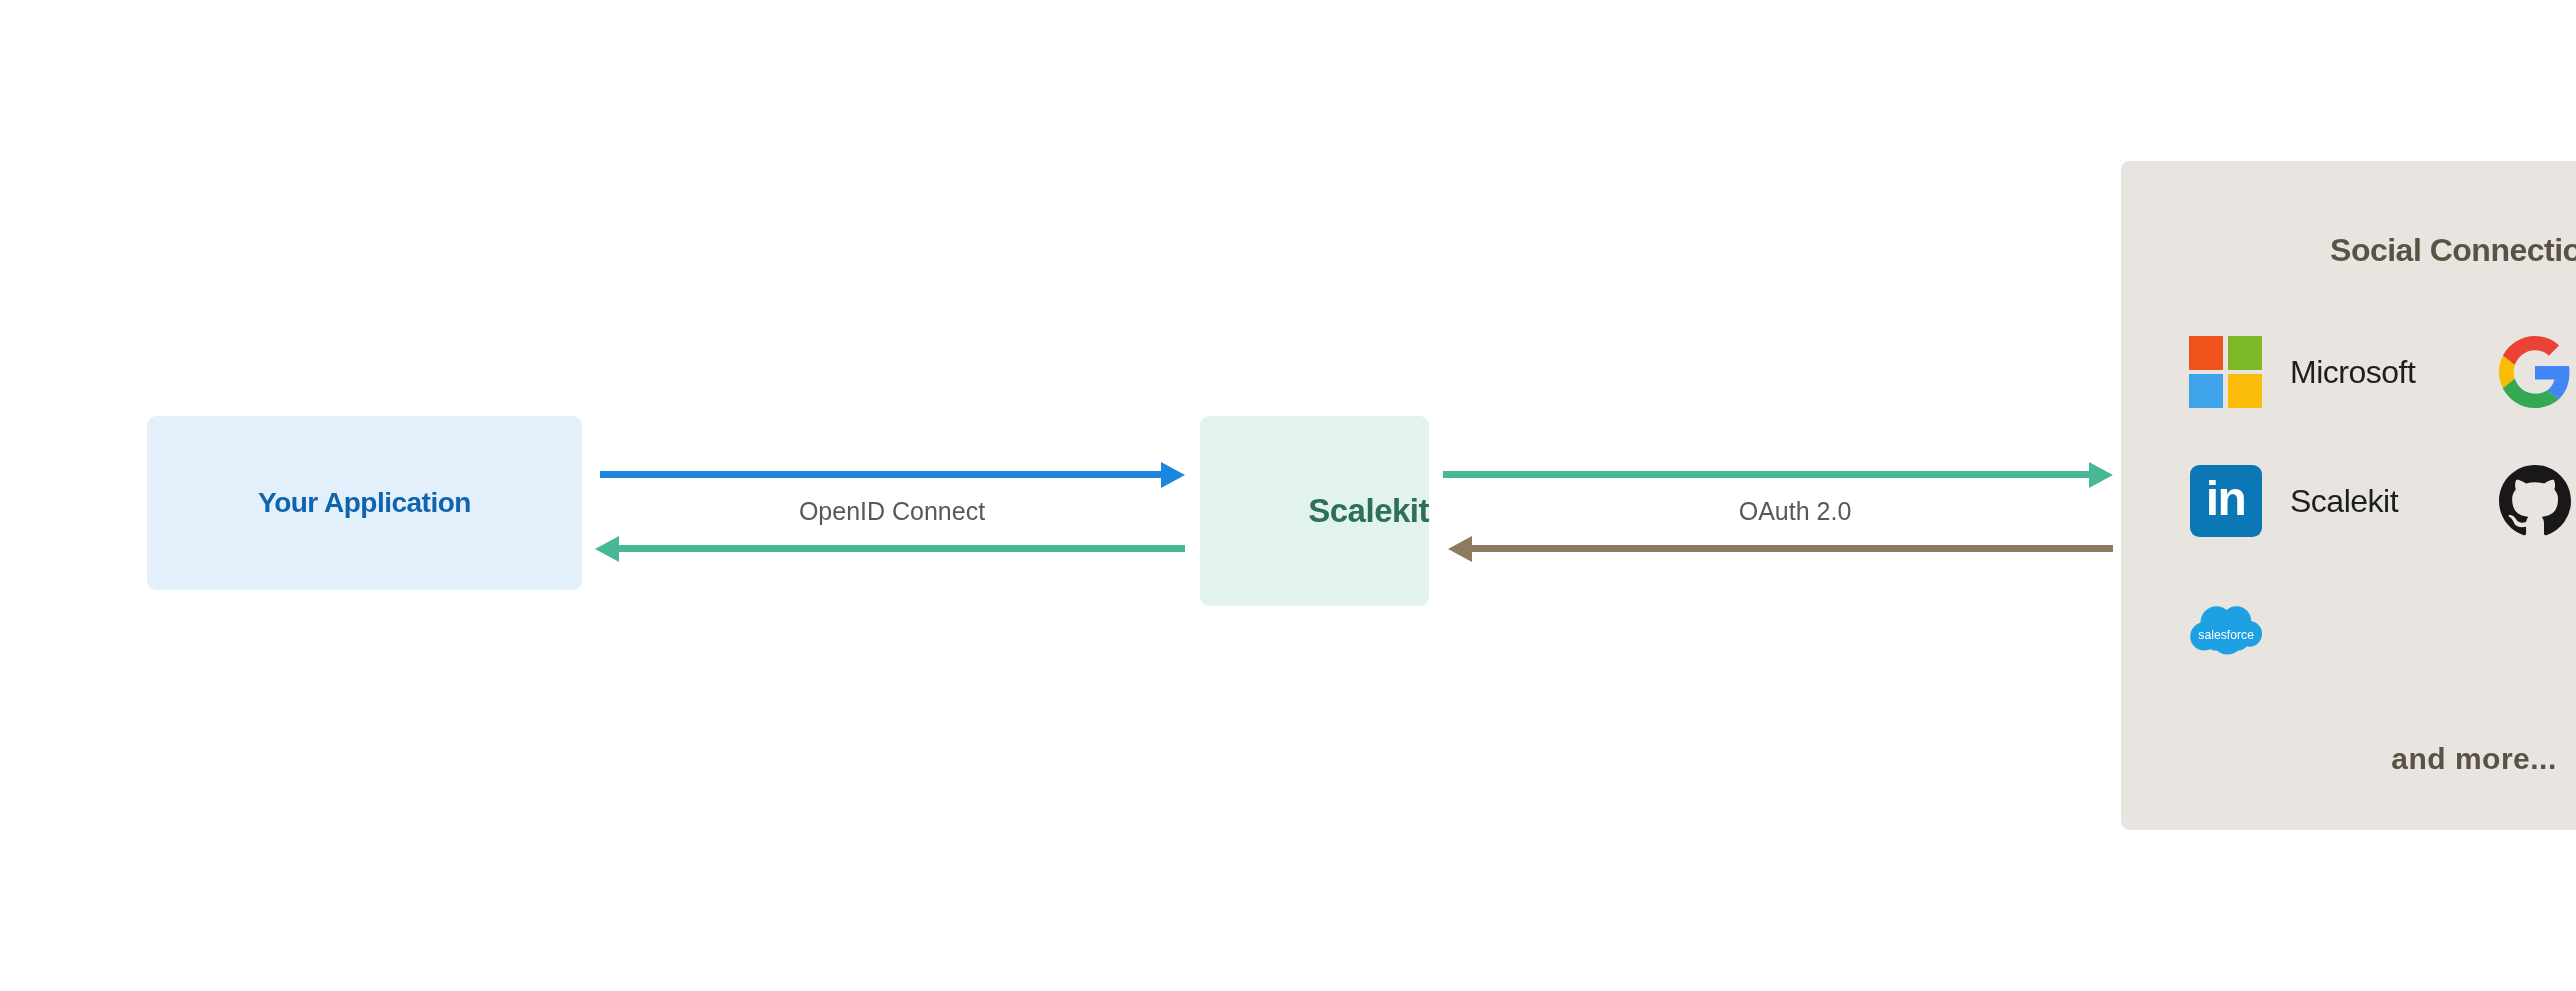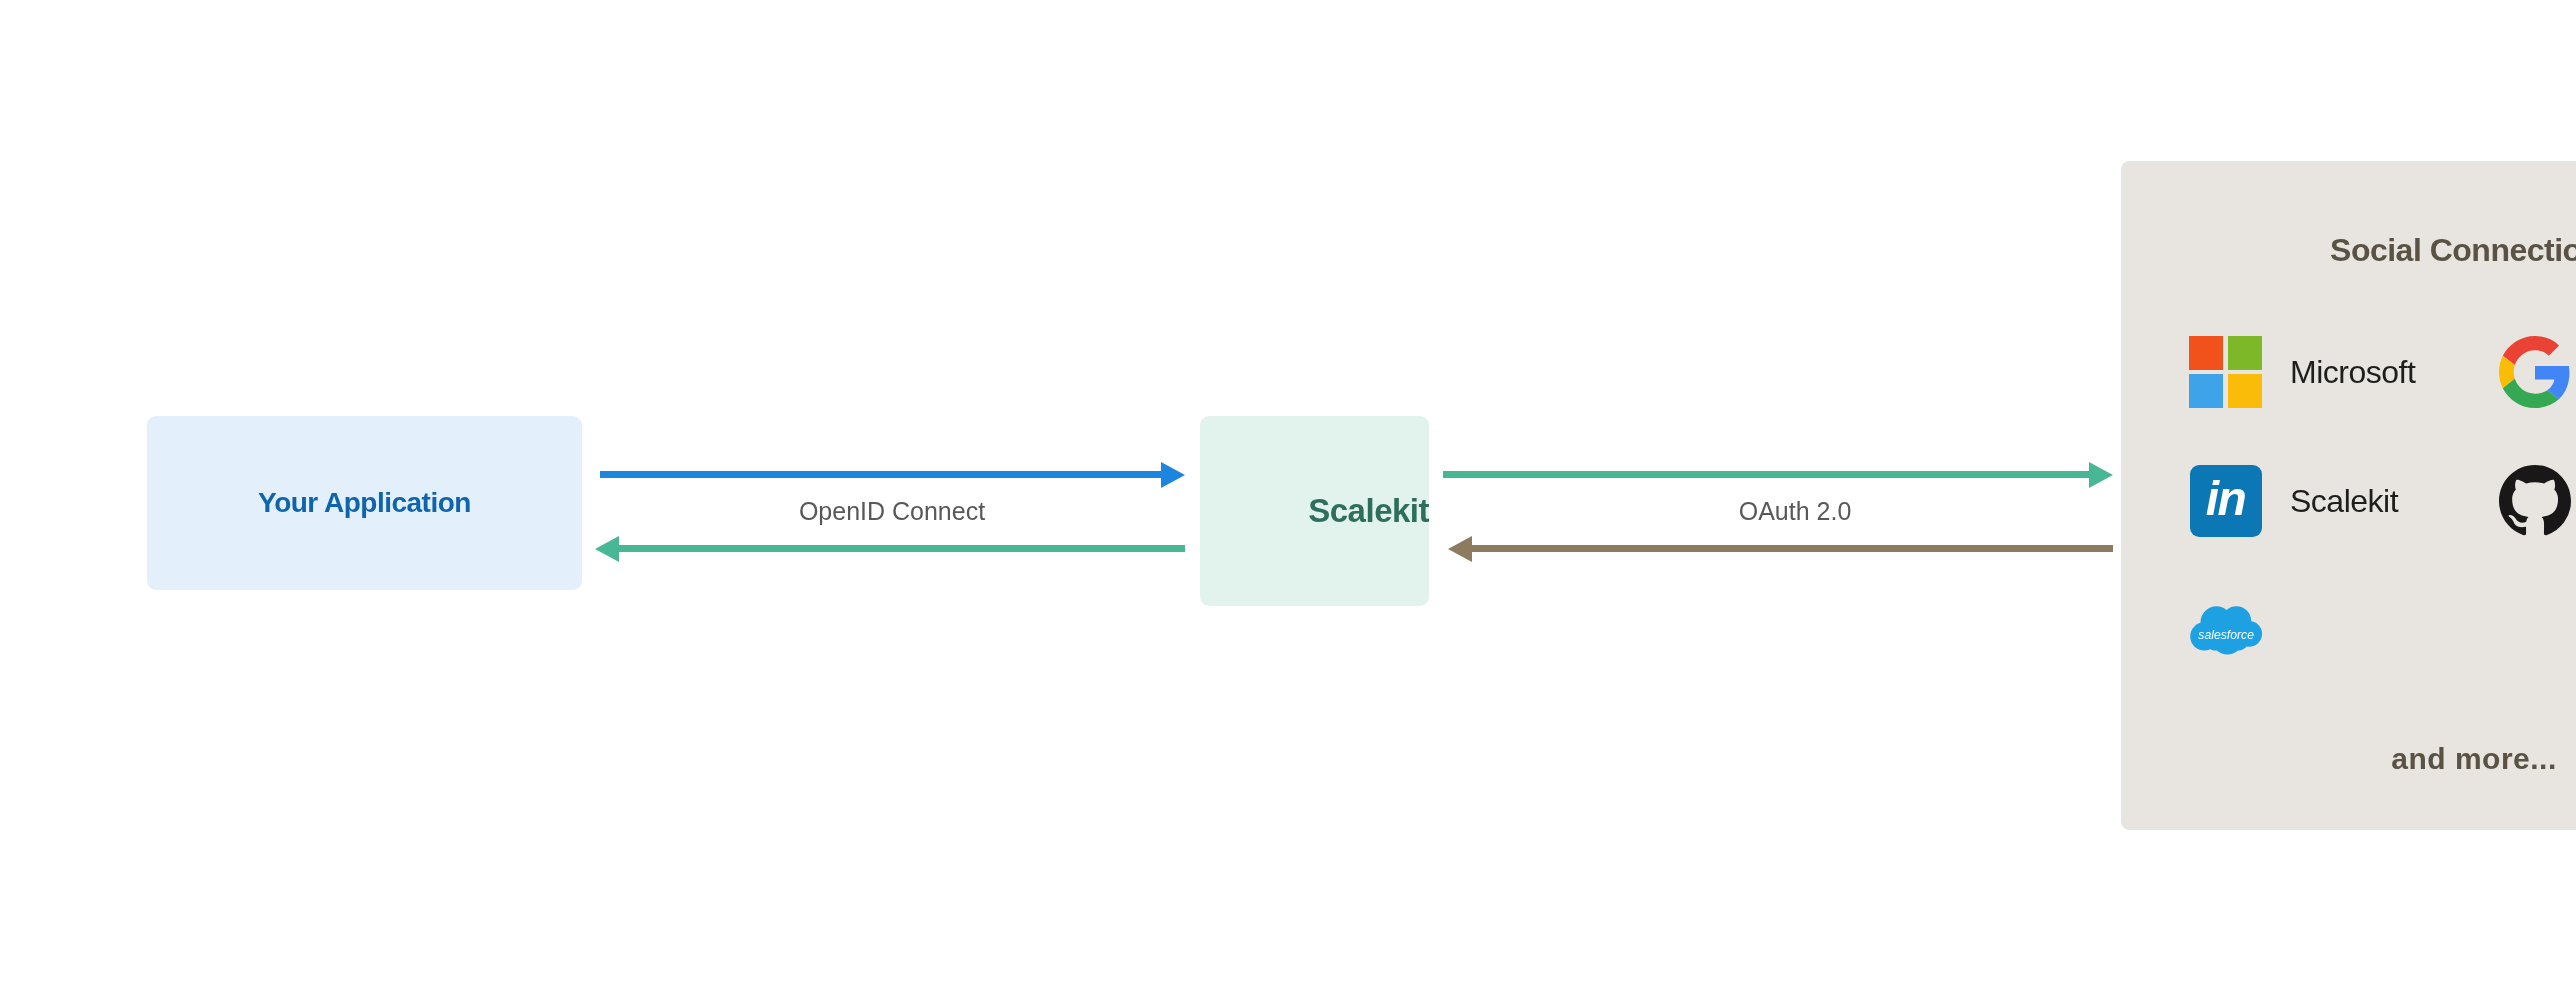--- a/index.html
+++ b/index.html
@@ -101,21 +101,21 @@
   }
   .panel-footer {
     position:absolute; top:581px; left:0; width:100%;
     text-align:center;
     font-size:30px; font-weight:bold;
     color:var(--panel-text,#5A5245);
     letter-spacing:0.5px;
   }
 
   
-  .icon-slot { width:77px; display:flex; align-items:center; justify-content:center; flex:0 0 77px;font-style:italic; }
+  .icon-slot { width:77px; display:flex; align-items:center; justify-content:center; flex:0 0 77px; }
 
   .ms-icon {
     display:grid;
     grid-template-columns:34px 34px;
     grid-template-rows:34px 34px;
     gap:4.1px;
   }
   .ms-icon .sq-red    { background:var(--ms-red,#F1511B); }
   .ms-icon .sq-green  { background:var(--ms-green,#7DB829); }
   .ms-icon .sq-blue   { background:var(--ms-blue,#3FA3EA); }

